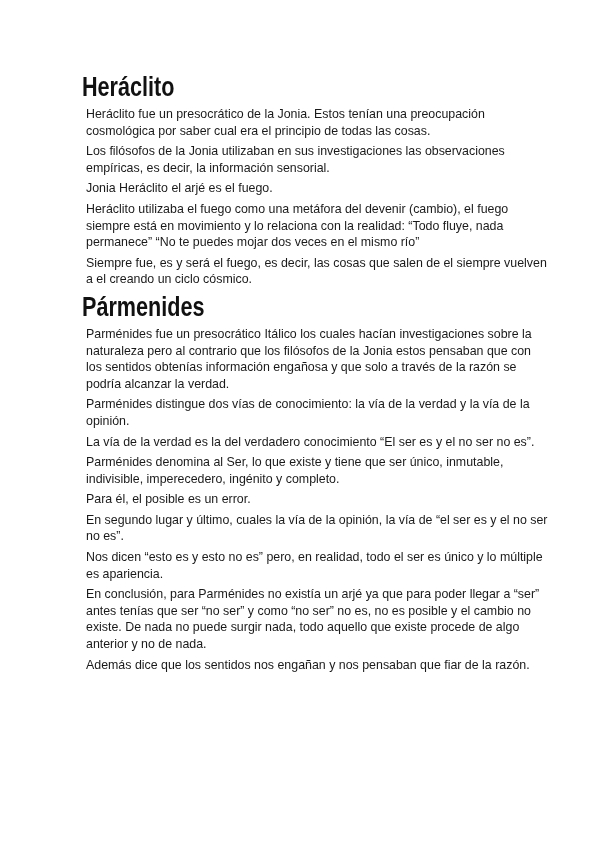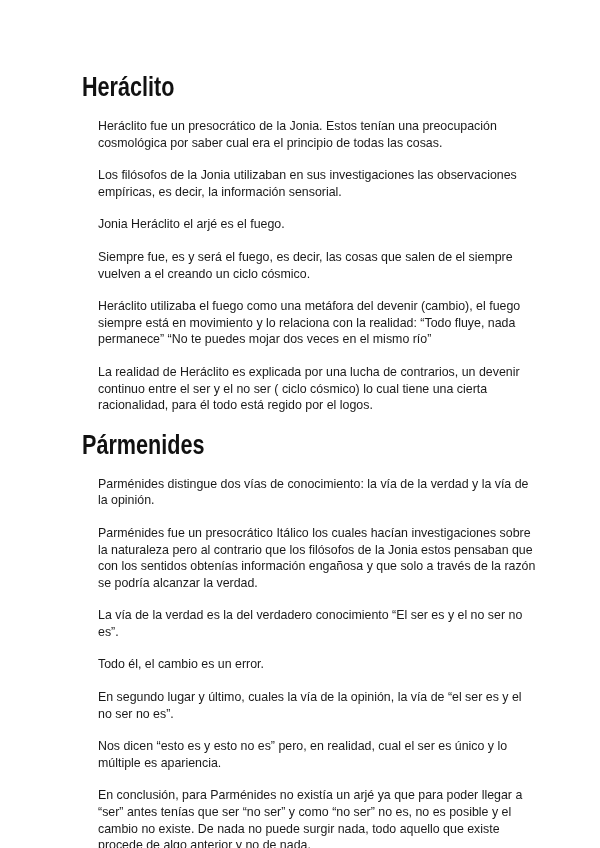--- a/index.html
+++ b/index.html
@@ -14,41 +14,41 @@
     margin: 0;
     transform: scaleX(0.8);
     transform-origin: left center;
     letter-spacing: 0px;
   }
   .para {
     font-family: "Liberation Sans", sans-serif;
     font-size: 12.4px;
     line-height: 16.6px;
     color: #1a1a1a;
-    margin: 16px;
+    margin: 4px;
   }
   .section + .section { margin-top: 2px; }
 </style>
 </head>
 <body>
 
 <div class="page">
   <div class="section">
     <h1 class="heading">Heráclito</h1>
     <p class="para">Heráclito fue un presocrático de la Jonia. Estos tenían una preocupación cosmológica por saber cual era el principio de todas las cosas.</p>
     <p class="para">Los filósofos de la Jonia utilizaban en sus investigaciones las observaciones empíricas, es decir, la información sensorial.</p>
     <p class="para">Jonia Heráclito el arjé es el fuego.</p>
+    <p class="para">Heráclito utilizaba el fuego como una metáfora del devenir (cambio), el fuego siempre está en movimiento y lo relaciona con la realidad: “Todo fluye, nada permanece” “No te puedes mojar dos veces en el mismo río”</p>
     <p class="para">Siempre fue, es y será el fuego, es decir, las cosas que salen de el siempre vuelven a el creando un ciclo cósmico.</p>
-    <p class="para">Heráclito utilizaba el fuego como una metáfora del devenir (cambio), el fuego siempre está en movimiento y lo relaciona con la realidad: “Todo fluye, nada permanece” “No te puedes mojar dos veces en el mismo río”</p>
-    <p class="para">La realidad de Heráclito es explicada por una lucha de contrarios, un devenir continuo entre el ser y el no ser ( ciclo cósmico) lo cual tiene una cierta racionalidad, para él todo está regido por el logos.</p>
   </div>
   <div class="section">
     <h1 class="heading">Pármenides</h1>
+    <p class="para">Parménides fue un presocrático Itálico los cuales hacían investigaciones sobre la naturaleza pero al contrario que los filósofos de la Jonia estos pensaban que con los sentidos obtenías información engañosa y que solo a través de la razón se podría alcanzar la verdad.</p>
     <p class="para">Parménides distingue dos vías de conocimiento: la vía de la verdad y la vía de la opinión.</p>
-    <p class="para">Parménides fue un presocrático Itálico los cuales hacían investigaciones sobre la naturaleza pero al contrario que los filósofos de la Jonia estos pensaban que con los sentidos obtenías información engañosa y que solo a través de la razón se podría alcanzar la verdad.</p>
     <p class="para">La vía de la verdad es la del verdadero conocimiento “El ser es y el no ser no es”.</p>
-    <p class="para">Todo él, el cambio es un error.</p>
+    <p class="para">Parménides denomina al Ser, lo que existe y tiene que ser único, inmutable, indivisible, imperecedero, ingénito y completo.</p>
+    <p class="para">Para él, el posible es un error.</p>
     <p class="para">En segundo lugar y último, cuales la vía de la opinión, la vía de “el ser es y el no ser no es”.</p>
-    <p class="para">Nos dicen “esto es y esto no es” pero, en realidad, cual el ser es único y lo múltiple es apariencia.</p>
+    <p class="para">Nos dicen “esto es y esto no es” pero, en realidad, todo el ser es único y lo múltiple es apariencia.</p>
     <p class="para">En conclusión, para Parménides no existía un arjé ya que para poder llegar a “ser” antes tenías que ser “no ser” y como “no ser” no es, no es posible y el cambio no existe. De nada no puede surgir nada, todo aquello que existe procede de algo anterior y no de nada.</p>
     <p class="para">Además dice que los sentidos nos engañan y nos pensaban que fiar de la razón.</p>
   </div>
 </div>
 
 </body></html>

